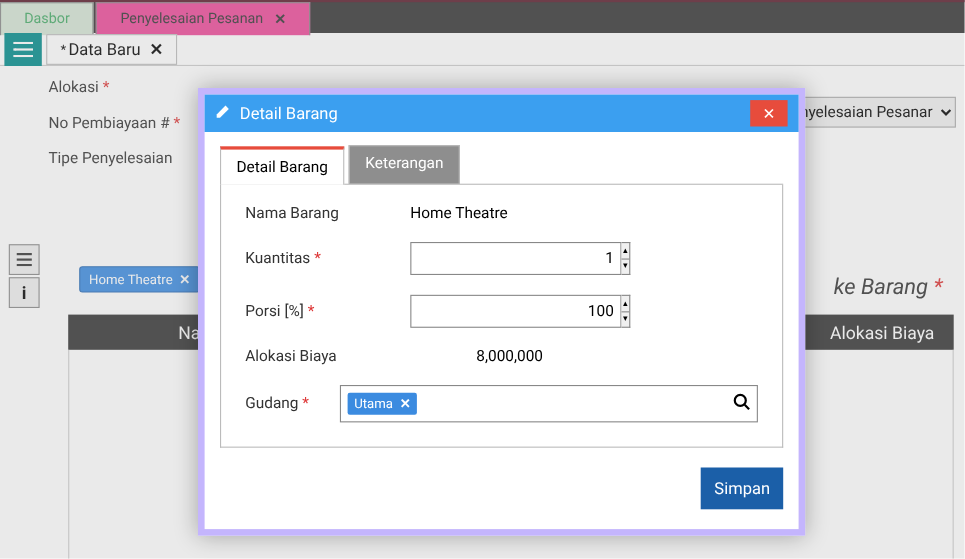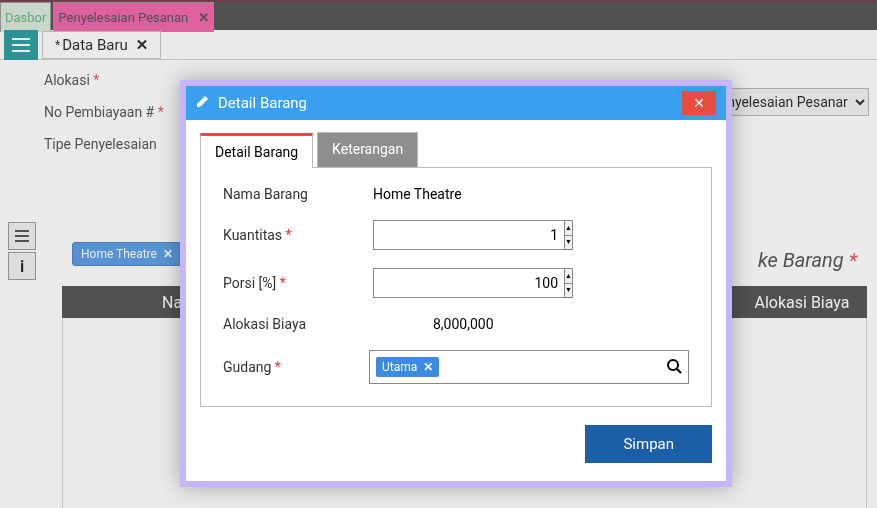--- a/index.html
+++ b/index.html
@@ -1,20 +1,20 @@
 <!DOCTYPE html>
 <html><head>
 <meta charset="utf-8">
 <style>
   * { box-sizing: border-box; margin: 0; padding: 0; font-family: -apple-system, BlinkMacSystemFont, "Segoe UI", Roboto, sans-serif; }
   body { width: 877px; height: 508px; background: #fff; position: relative; overflow: hidden; }
 
   
   .top-tabs { height: 30px; background: #333; display: flex; border-top: 2px solid #5a1a2a; }
-  .top-tab { height: 30px; padding: 0 4px; display: flex; align-items: center; font-size: 13px; color: #4a6; background: #d5e5d5; border: 1px solid #888; border-bottom: none; margin-right: 2px; cursor: pointer; }
+  .top-tab { height: 30px; padding: 0 21px; display: flex; align-items: center; font-size: 13px; color: #4a6; background: #d5e5d5; border: 1px solid #888; border-bottom: none; margin-right: 2px; cursor: pointer; }
   .top-tab.active { background: #ec4899; color: #333; }
   .top-tab .x { margin-left: 10px; font-weight: bold; color: #333; }
 
   
   .sub-header { display: flex; align-items: center; border-bottom: 1px solid #ccc; height: 30px; }
   .hamburger { width: 34px; height: 30px; background: #008b8b; display: flex; align-items: center; justify-content: center; color: #fff; margin: 0 4px; }
   .hamburger svg { width: 18px; height: 14px; }
   .sub-tab { padding: 4px 12px; border: 1px solid #bbb; background: #fff; font-size: 15px; display: flex; align-items: center; }
   .sub-tab .pre { font-size: 12px; vertical-align: super; margin-right: 2px; }
   .sub-tab .x { margin-left: 8px; font-weight: bold; }
@@ -52,26 +52,26 @@
   .inner-tab.inactive { background: #8e8e8e; color: #fff; }
   .panel { border: 1px solid #bbb; border-top: none; padding: 18px 22px; }
   .frow { display: flex; align-items: center; margin-bottom: 18px; font-size: 14px; }
   .frow .lbl { width: 150px; color: #333; }
   .frow .val { flex: 1; }
   .num-input { display: flex; width: 150px; }
   .num-input input { flex: 1; text-align: right; border: 1px solid #888; height: 30px; padding: 0 6px; font-size: 14px; }
   .num-input .spin { width: 26px; height: 30px; border: 1px solid #888; border-left: none; background: #f0f0f0; display: flex; flex-direction: column; }
   .num-input .spin div { flex: 1; display: flex; align-items: center; justify-content: center; font-size: 7px; border-bottom: 1px solid #888; cursor: pointer; }
   .num-input .spin div:last-child { border-bottom: none; }
-  .tag-input { display: flex; align-items: center; border: 1px solid #888; height: 34px; width: 320px; padding: 0 6px; }
+  .tag-input { display: flex; align-items: center; border: 1px solid #888; height: 34px; width: 380px; padding: 0 6px; }
   .tag-input .chip { background: #3b8be0; color: #fff; font-size: 12px; padding: 3px 6px; border-radius: 2px; display: flex; align-items: center; }
   .tag-input .chip .x { margin-left: 6px; font-weight: bold; cursor: pointer; }
   .tag-input .srch { margin-left: auto; cursor: pointer; }
   .dlg-actions { display: flex; justify-content: flex-end; margin-top: 18px; }
-  .btn-primary { background: #1b5fa8; color: #fff; border: none; padding: 10px 38px; font-size: 15px; cursor: pointer; }
+  .btn-primary { background: #1b5fa8; color: #fff; border: none; padding: 10px 12px; font-size: 15px; cursor: pointer; }
 </style>
 </head>
 <body>
 
 <div class="top-tabs">
   <div class="top-tab">
       <span>Dasbor</span>
     </div>
   <div class="top-tab active">
       <span>Penyelesaian Pesanan</span>

